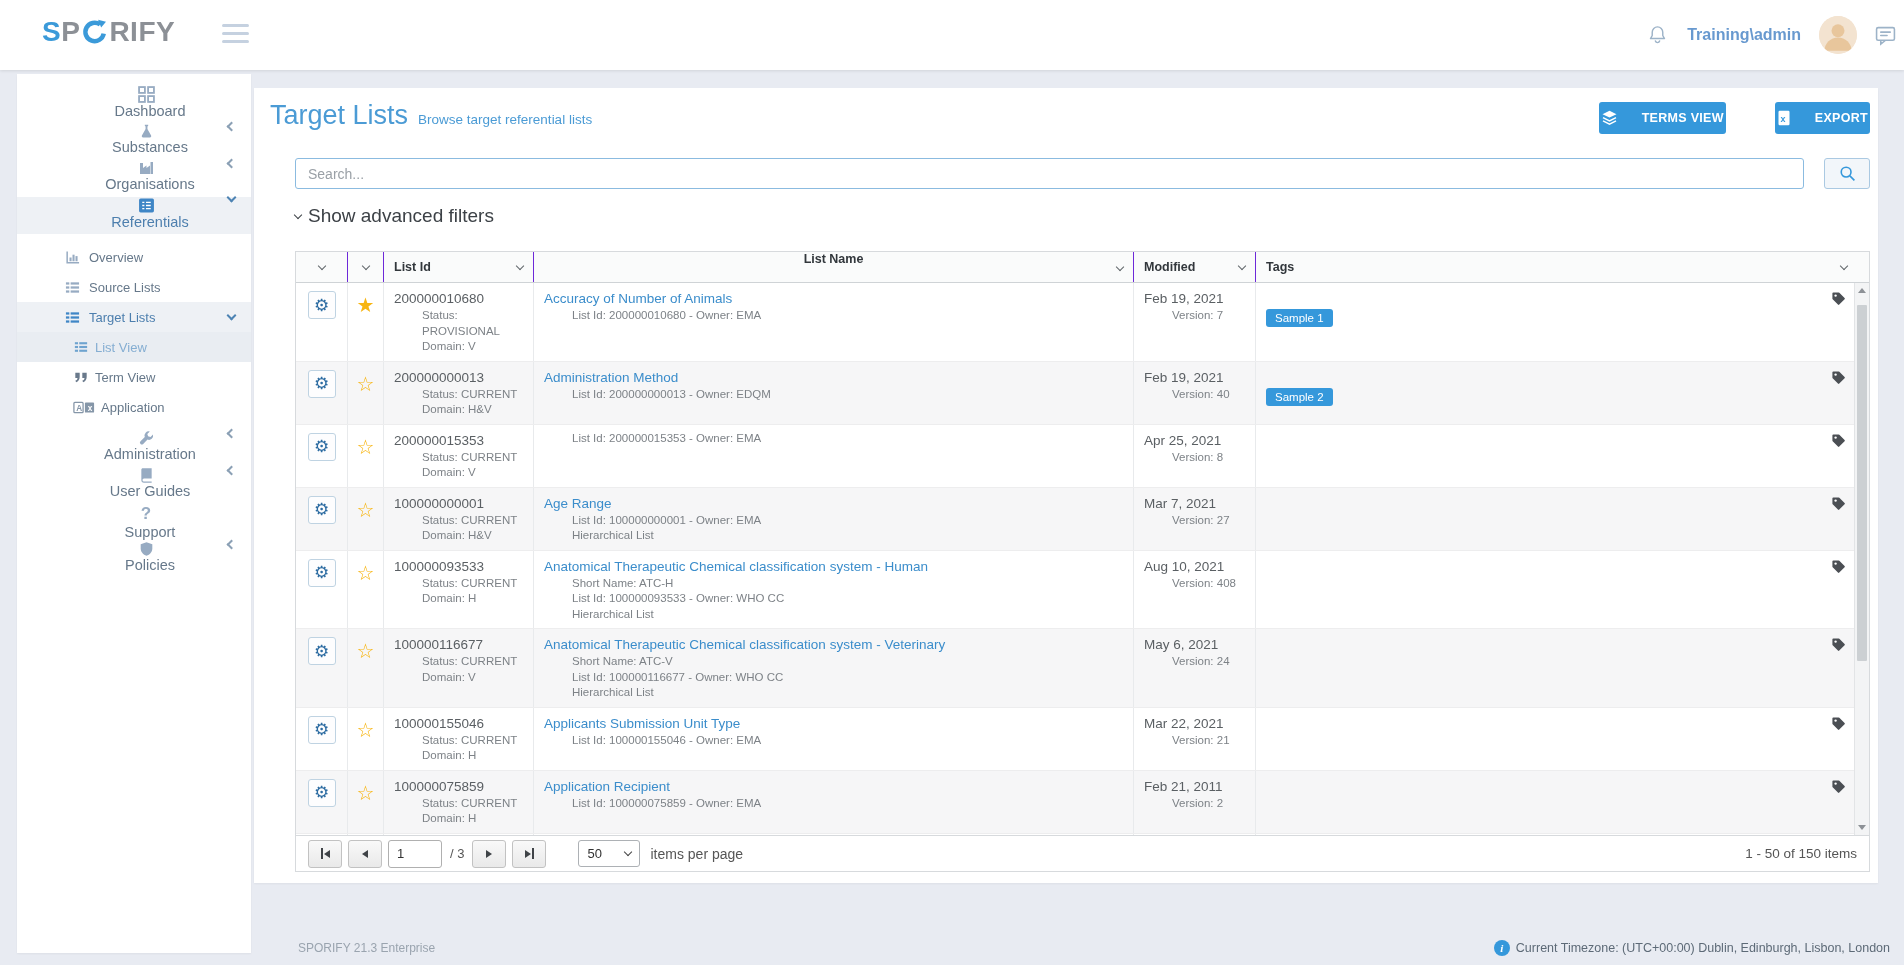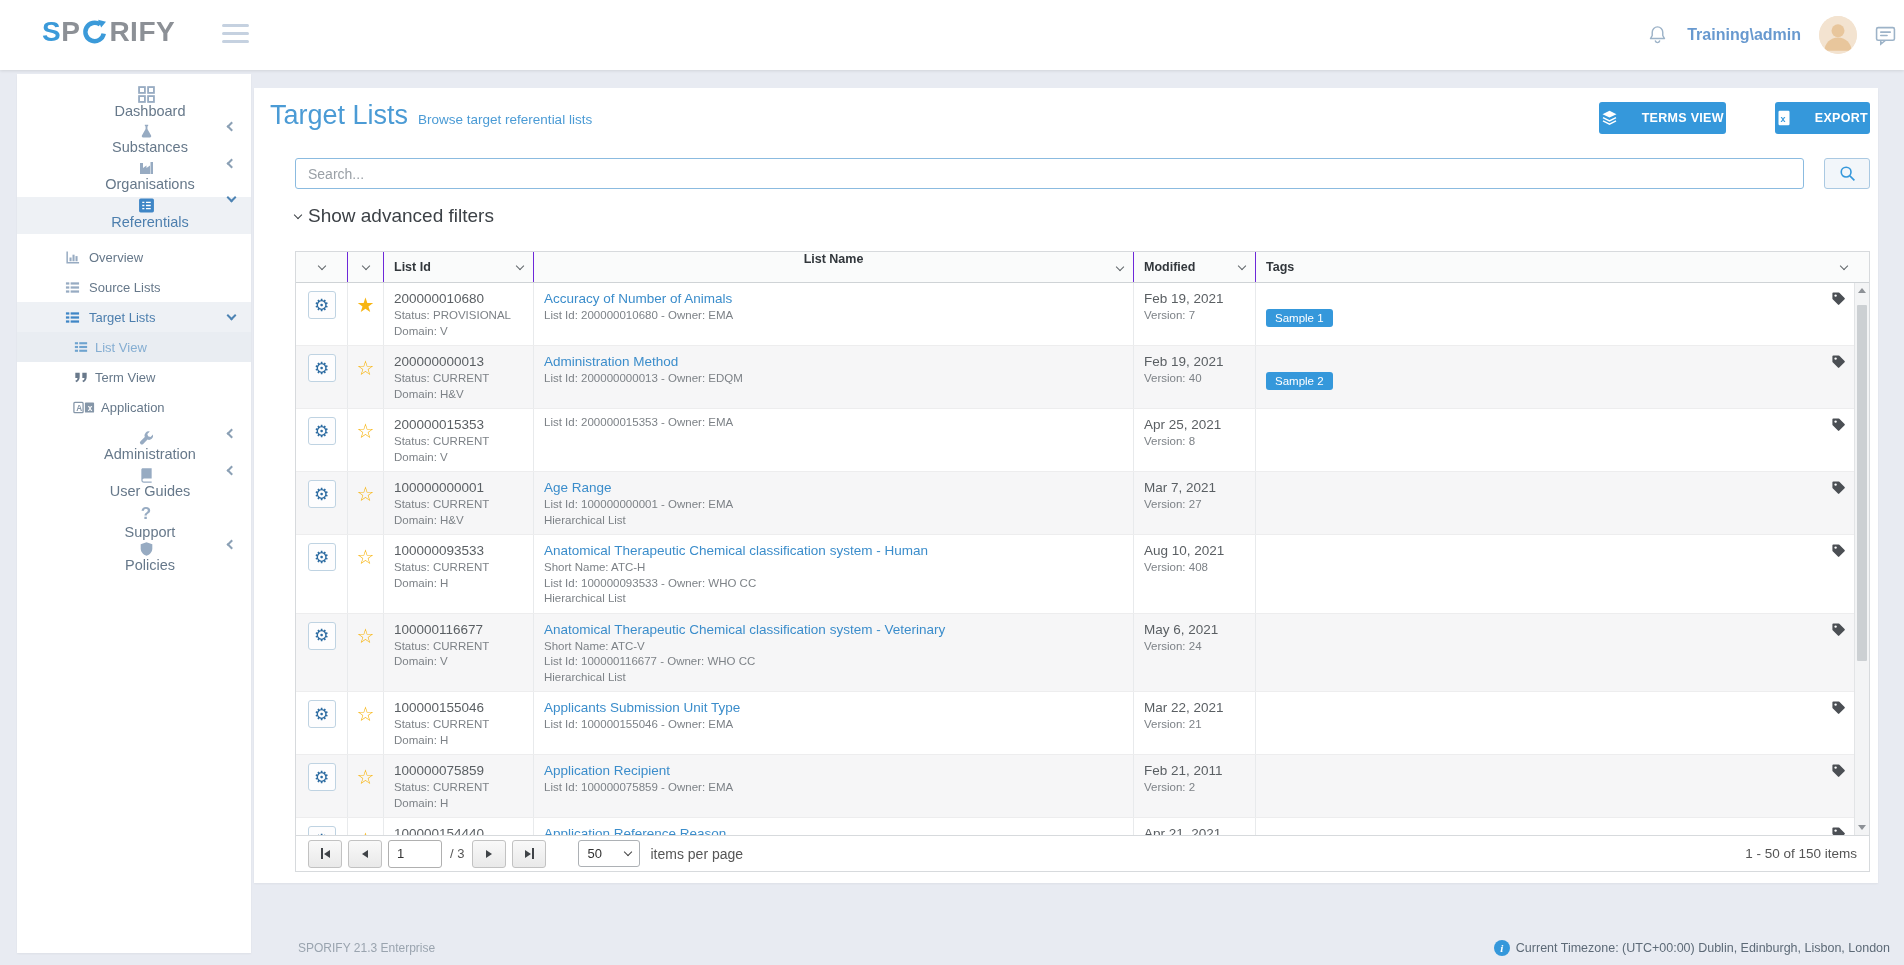--- a/index.html
+++ b/index.html
@@ -83,21 +83,21 @@
   .td-gear{width:52px;display:flex;justify-content:center;}
   .td-star{width:36px;display:flex;justify-content:center;}
   .td-id{width:150px;}
   .td-name{width:600px;}
   .td-mod{width:122px;}
   .td-tags{flex:1;position:relative;border-right:none;}
   .gear-btn{width:28px;height:28px;margin-top:2px;background:#fdfdfe;border:1px solid #bfd3e2;border-radius:3px;display:flex;align-items:center;justify-content:center;cursor:pointer;}
   .gear{font-size:17px;line-height:1;color:#2d6ca2;}
   .star{font-size:20px;line-height:1;margin-top:6px;color:#f7b512;cursor:pointer;}
   .id-main{font-size:13.5px;line-height:19px;color:#5a5f63;}
-  .meta{font-size:11.5px;line-height:15.5px;color:#7d8287;}
+  .meta{font-size:11.5px;line-height:15.5px;color:#7d8287;margin-left:28px;}
   .meta:empty{display:none;}
   .name-link{font-size:13.5px;line-height:19px;color:#3b8dcb;text-decoration:none;display:block;cursor:pointer;}
   .mod-date{font-size:13.5px;line-height:19px;color:#5a5f63;}
   .tag-pill{display:inline-block;margin-top:20px;background:#3598db;color:#fff;font-size:11.5px;padding:3px 9px;border-radius:3px;}
   .tag-pill:empty{display:none;}
   .tag-icon{position:absolute;right:8px;top:8px;display:flex;cursor:pointer;}
   
   .vscroll{position:absolute;top:31px;right:0;width:15px;height:552px;background:#f3f4f5;border-left:1px solid #e2e4e6;}
   .vs-arrow{position:absolute;left:0;width:14px;height:15px;display:flex;align-items:center;justify-content:center;cursor:pointer;}
   .vs-arrow.up{top:0;}

